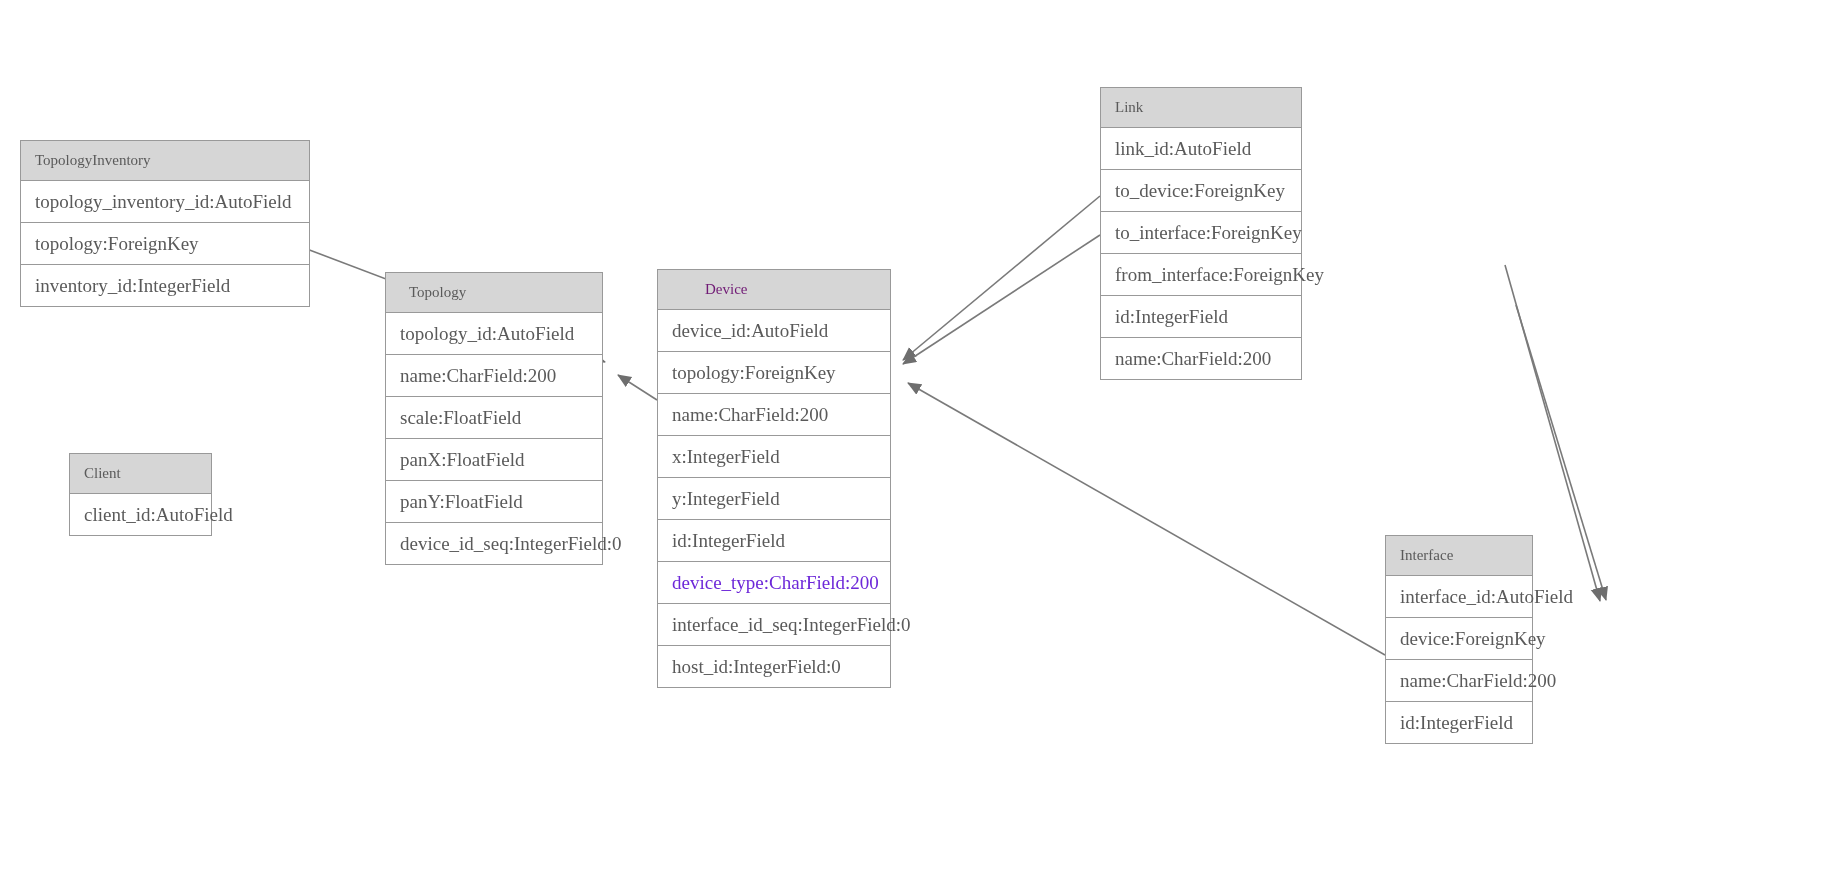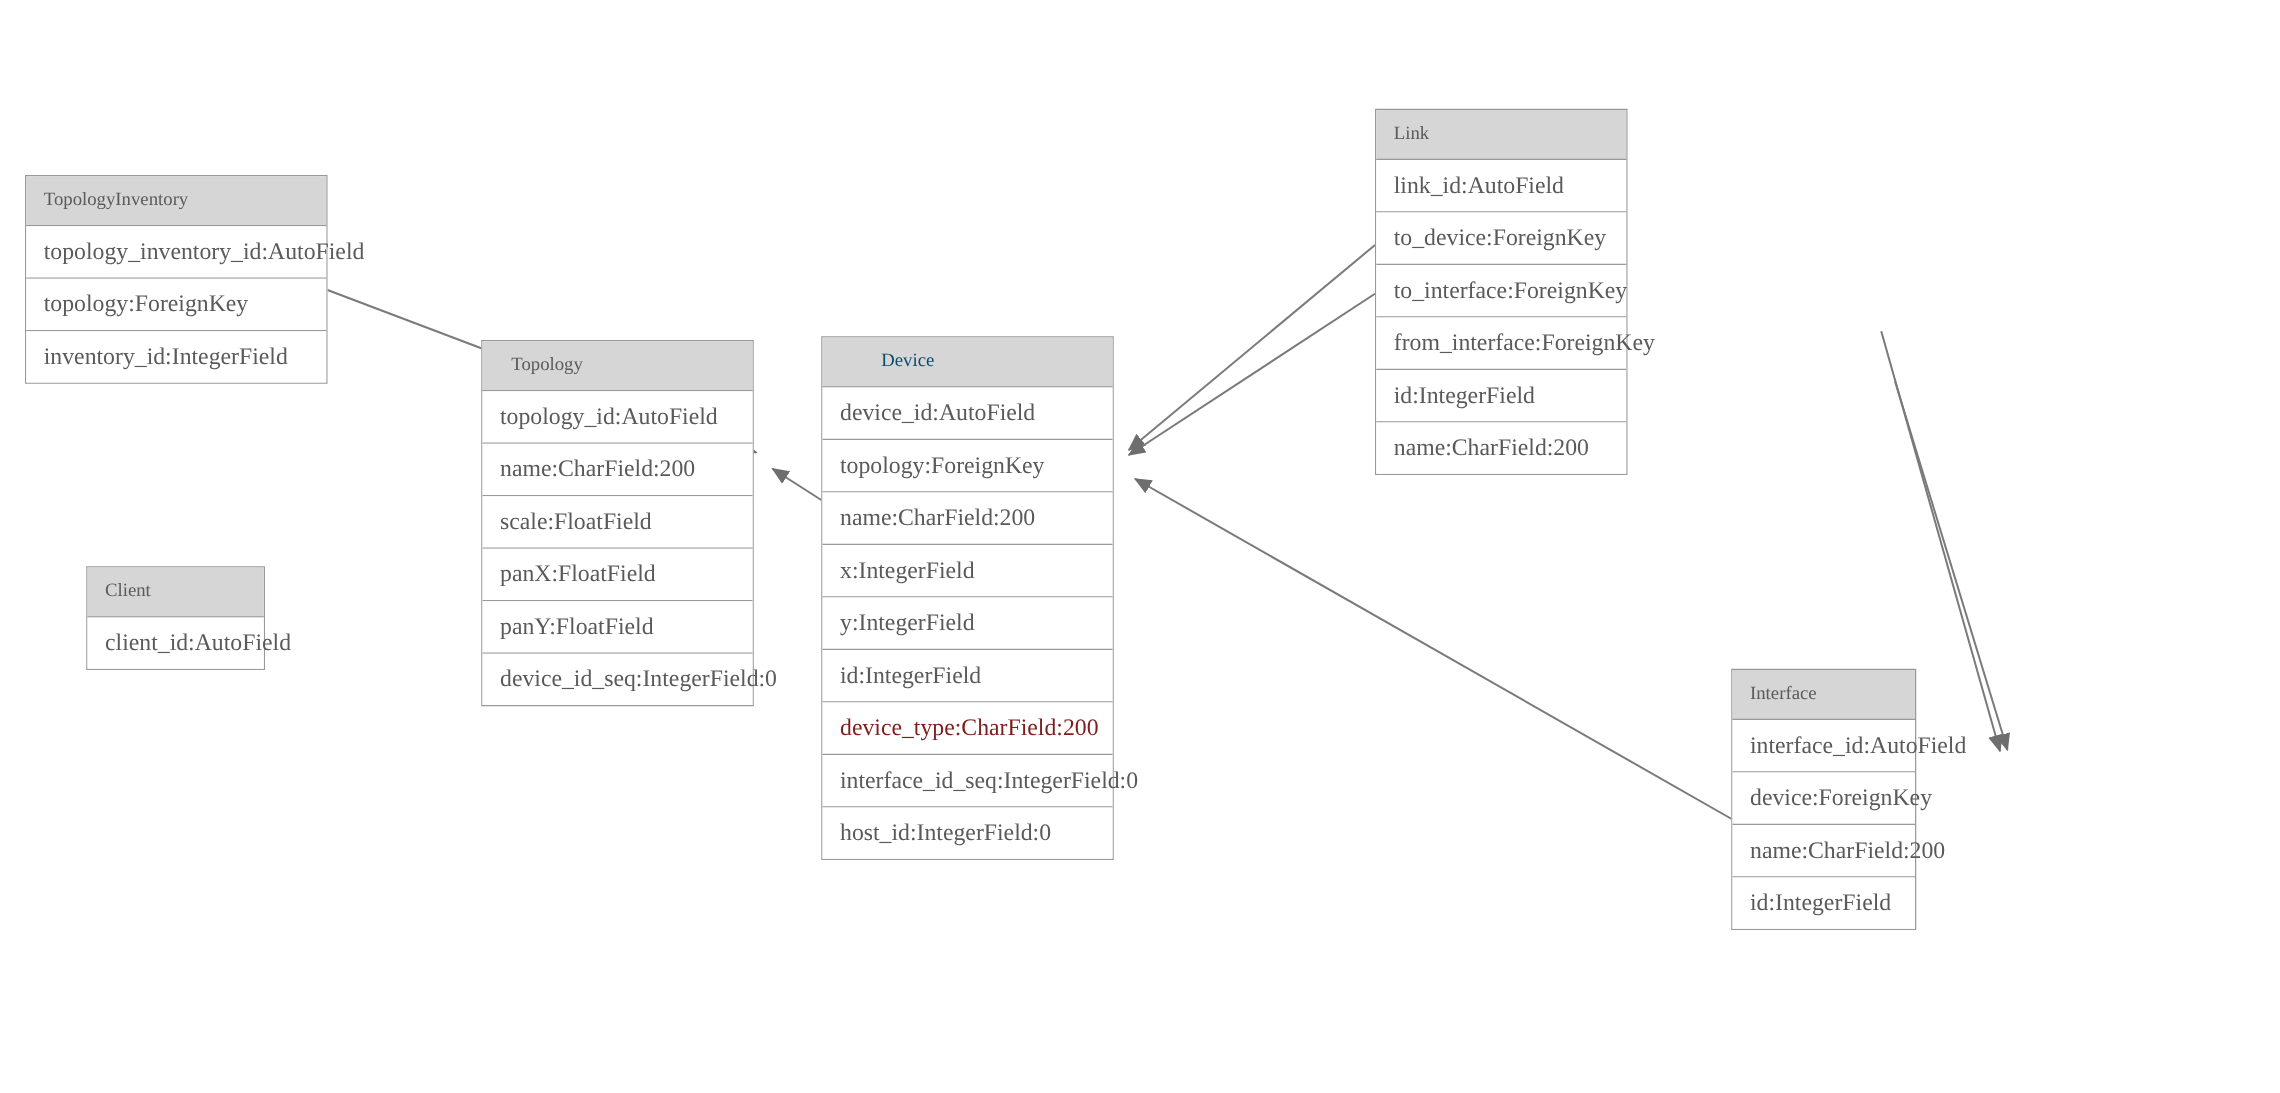--- a/index.html
+++ b/index.html
@@ -89,48 +89,48 @@
     <g>
       <path d="M1505,265 L1600,601" stroke="#7a7a7a" stroke-width="1.6" fill="none" marker-end="url(#arrowFilled)"></path>
     </g>
 
     <g>
       <path d="M1516,305 L1606,600" stroke="#7a7a7a" stroke-width="1.6" fill="none" marker-end="url(#arrowFilled)"></path>
     </g>
   </svg>
 
   <div id="entities-root">
-      <div class="entity" style="left: 20px; top: 140px; width: 242px; border-color: rgb(153, 153, 153); background: rgb(255, 255, 255);">
+      <div class="entity" style="left: 20px; top: 140px; width: 290px; border-color: rgb(153, 153, 153); background: rgb(255, 255, 255);">
         <div class="entity-header" style="background: rgb(214, 214, 214); border-bottom-color: rgb(153, 153, 153); color: rgb(90, 90, 90);">TopologyInventory</div>
         <div class="entity-field" style="border-bottom-color: rgb(153, 153, 153); color: rgb(90, 90, 90);">topology_inventory_id:AutoField</div>
         <div class="entity-field" style="border-bottom-color: rgb(153, 153, 153); color: rgb(90, 90, 90);">topology:ForeignKey</div>
         <div class="entity-field" style="border-bottom-color: rgb(153, 153, 153); color: rgb(90, 90, 90);">inventory_id:IntegerField</div>
       </div>
       <div class="entity" style="left: 69px; top: 453px; width: 143px; border-color: rgb(153, 153, 153); background: rgb(255, 255, 255);">
         <div class="entity-header" style="background: rgb(214, 214, 214); border-bottom-color: rgb(153, 153, 153); color: rgb(90, 90, 90);">Client</div>
         <div class="entity-field" style="border-bottom-color: rgb(153, 153, 153); color: rgb(90, 90, 90);">client_id:AutoField</div>
       </div>
       <div class="entity" style="left: 385px; top: 272px; width: 218px; border-color: rgb(153, 153, 153); background: rgb(255, 255, 255);">
         <div class="entity-header" style="background: rgb(214, 214, 214); border-bottom-color: rgb(153, 153, 153); color: rgb(90, 90, 90); padding-left: 23px;">Topology</div>
         <div class="entity-field" style="border-bottom-color: rgb(153, 153, 153); color: rgb(90, 90, 90);">topology_id:AutoField</div>
         <div class="entity-field" style="border-bottom-color: rgb(153, 153, 153); color: rgb(90, 90, 90);">name:CharField:200</div>
         <div class="entity-field" style="border-bottom-color: rgb(153, 153, 153); color: rgb(90, 90, 90);">scale:FloatField</div>
         <div class="entity-field" style="border-bottom-color: rgb(153, 153, 153); color: rgb(90, 90, 90);">panX:FloatField</div>
         <div class="entity-field" style="border-bottom-color: rgb(153, 153, 153); color: rgb(90, 90, 90);">panY:FloatField</div>
         <div class="entity-field" style="border-bottom-color: rgb(153, 153, 153); color: rgb(90, 90, 90);">device_id_seq:IntegerField:0</div>
       </div>
       <div class="entity" style="left: 657px; top: 269px; width: 234px; border-color: rgb(153, 153, 153); background: rgb(255, 255, 255);">
-        <div class="entity-header" style="background: rgb(214, 214, 214); border-bottom-color: rgb(153, 153, 153); color: #0c4a6e; padding-left: 47px;">Device</div>
+        <div class="entity-header" style="background: rgb(214, 214, 214); border-bottom-color: rgb(153, 153, 153); color: #701a75; padding-left: 47px;">Device</div>
         <div class="entity-field" style="border-bottom-color: rgb(153, 153, 153); color: rgb(90, 90, 90);">device_id:AutoField</div>
         <div class="entity-field" style="border-bottom-color: rgb(153, 153, 153); color: rgb(90, 90, 90);">topology:ForeignKey</div>
         <div class="entity-field" style="border-bottom-color: rgb(153, 153, 153); color: rgb(90, 90, 90);">name:CharField:200</div>
         <div class="entity-field" style="border-bottom-color: rgb(153, 153, 153); color: rgb(90, 90, 90);">x:IntegerField</div>
         <div class="entity-field" style="border-bottom-color: rgb(153, 153, 153); color: rgb(90, 90, 90);">y:IntegerField</div>
         <div class="entity-field" style="border-bottom-color: rgb(153, 153, 153); color: rgb(90, 90, 90);">id:IntegerField</div>
-        <div class="entity-field" style="border-bottom-color: rgb(153, 153, 153); color: #7f1d1d;">device_type:CharField:200</div>
+        <div class="entity-field" style="border-bottom-color: rgb(153, 153, 153); color: #6d28d9;">device_type:CharField:200</div>
         <div class="entity-field" style="border-bottom-color: rgb(153, 153, 153); color: rgb(90, 90, 90);">interface_id_seq:IntegerField:0</div>
         <div class="entity-field" style="border-bottom-color: rgb(153, 153, 153); color: rgb(90, 90, 90);">host_id:IntegerField:0</div>
       </div>
       <div class="entity" style="left: 1100px; top: 87px; width: 202px; border-color: rgb(153, 153, 153); background: rgb(255, 255, 255);">
         <div class="entity-header" style="background: rgb(214, 214, 214); border-bottom-color: rgb(153, 153, 153); color: rgb(90, 90, 90);">Link</div>
         <div class="entity-field" style="border-bottom-color: rgb(153, 153, 153); color: rgb(90, 90, 90);">link_id:AutoField</div>
         <div class="entity-field" style="border-bottom-color: rgb(153, 153, 153); color: rgb(90, 90, 90);">to_device:ForeignKey</div>
         <div class="entity-field" style="border-bottom-color: rgb(153, 153, 153); color: rgb(90, 90, 90);">to_interface:ForeignKey</div>
         <div class="entity-field" style="border-bottom-color: rgb(153, 153, 153); color: rgb(90, 90, 90);">from_interface:ForeignKey</div>
         <div class="entity-field" style="border-bottom-color: rgb(153, 153, 153); color: rgb(90, 90, 90);">id:IntegerField</div>

